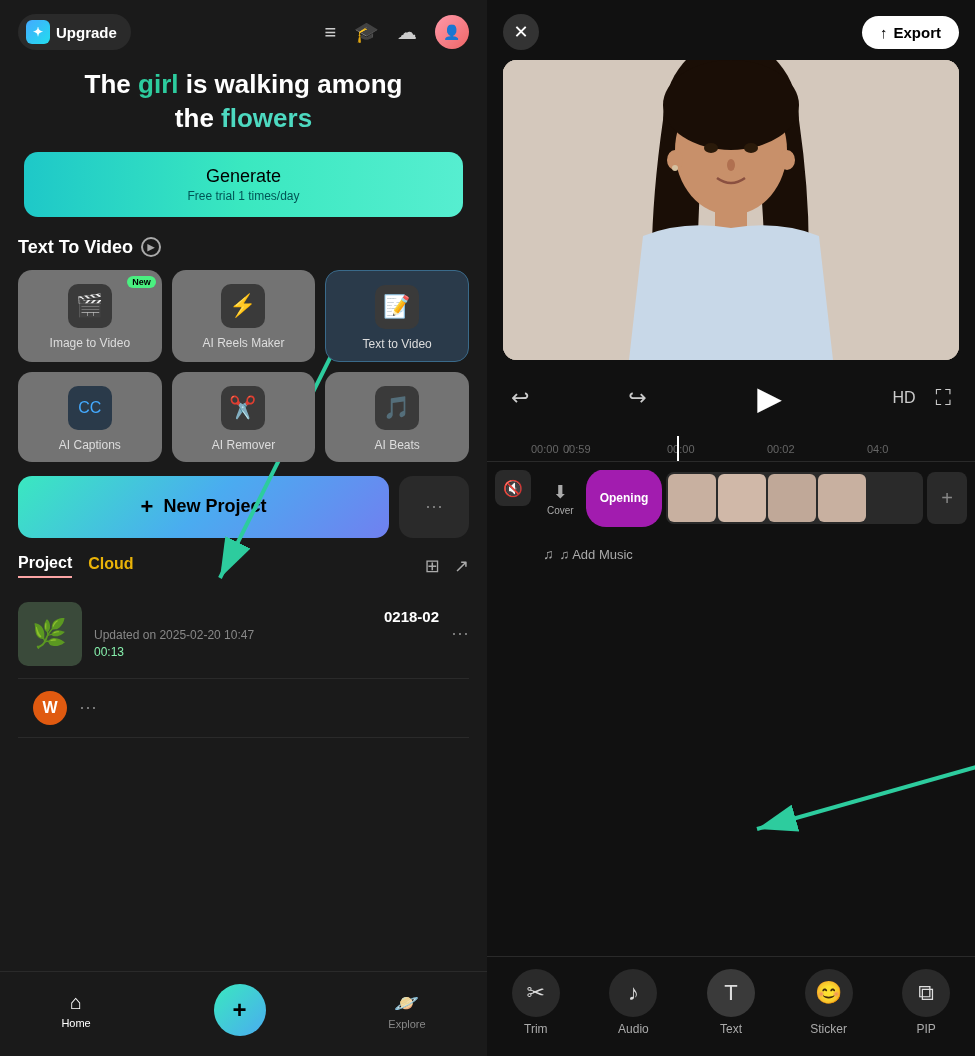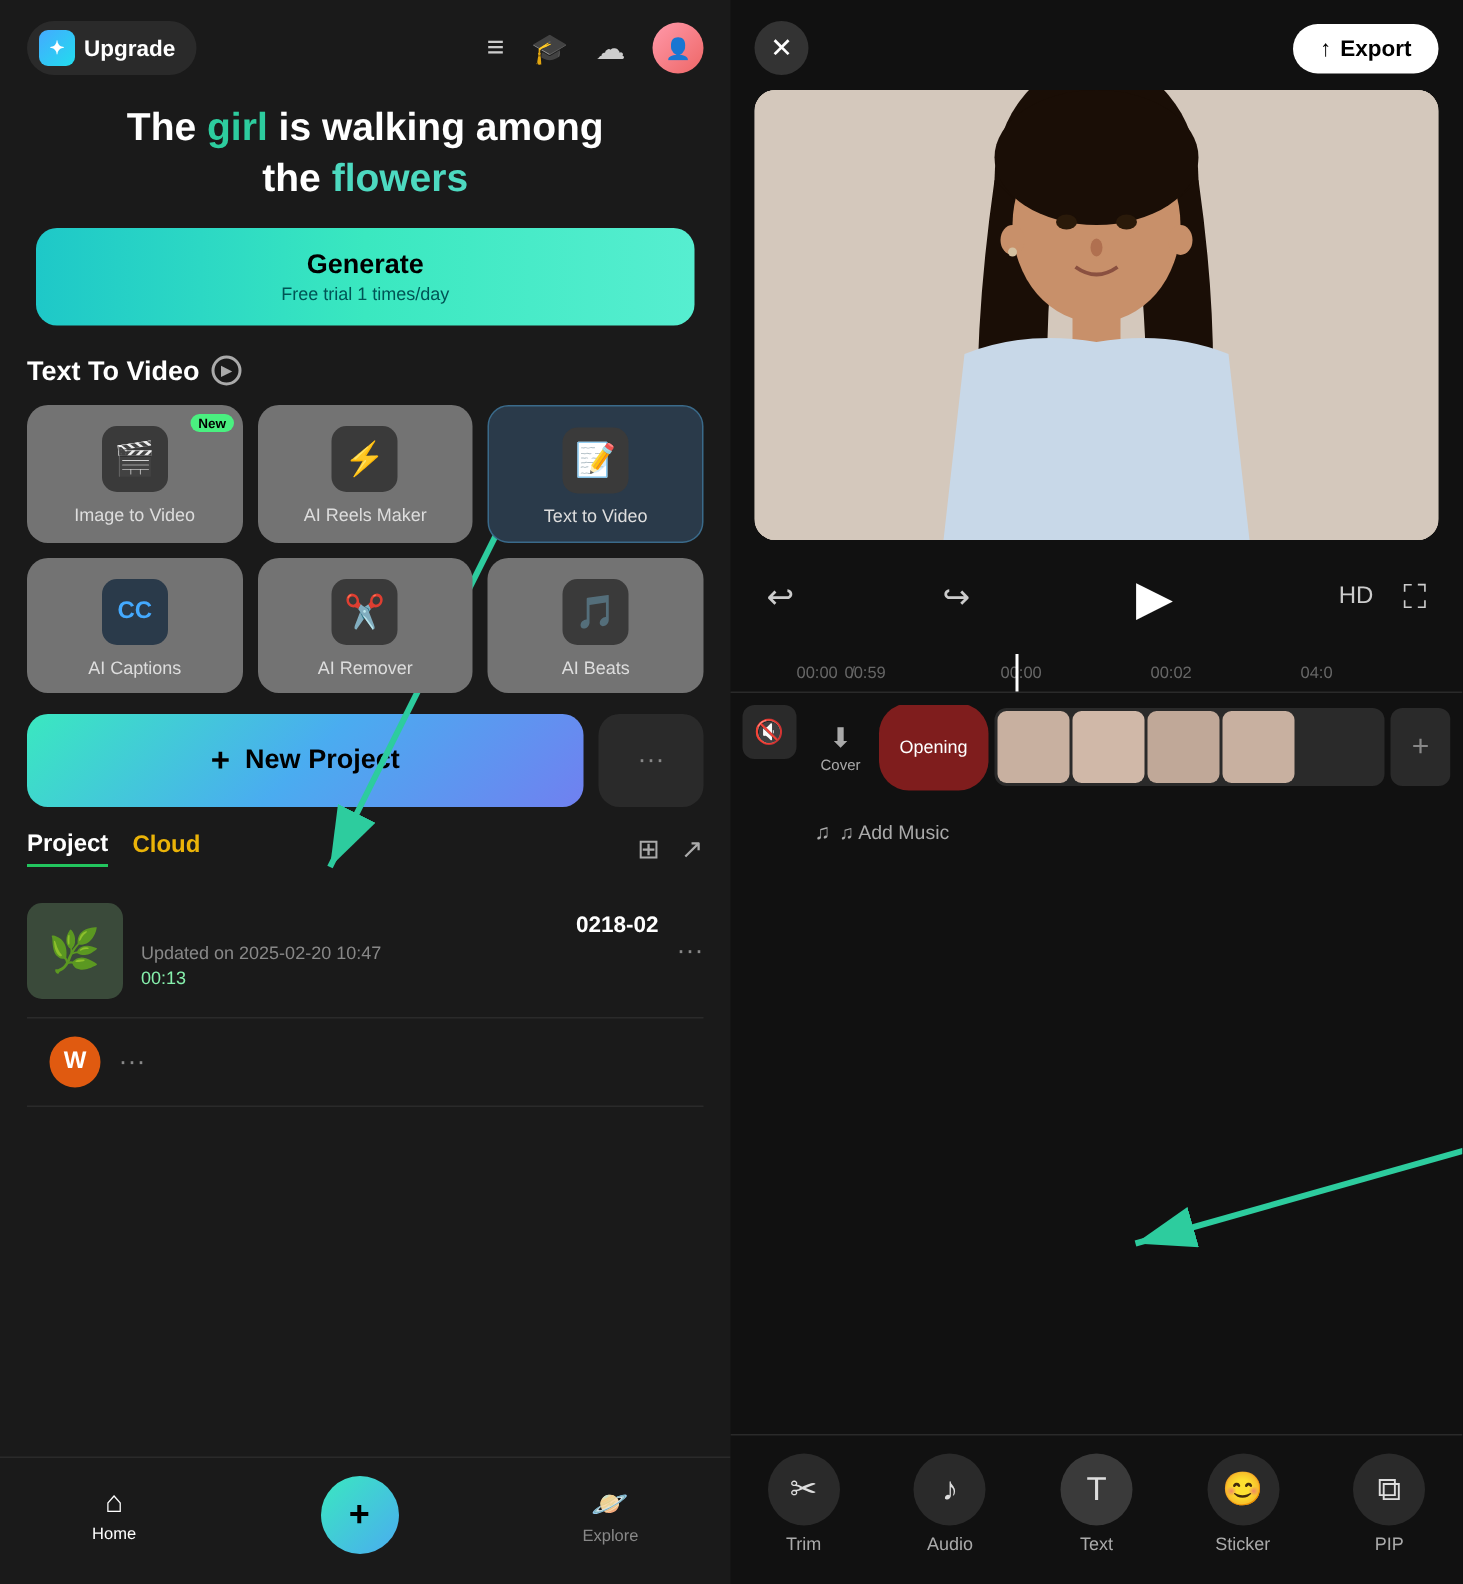--- a/index.html
+++ b/index.html
@@ -92,21 +92,21 @@
       margin: 0 24px 20px;
       background: linear-gradient(90deg, #1ec8c8, #3ae8c0, #56eed0);
       border: none;
       border-radius: 14px;
       padding: 14px;
       cursor: pointer;
       text-align: center;
     }
     .generate-btn .gen-title {
       font-size: 18px;
-      font-weight: 700;
+      font-weight: 400;
       color: #000;
       display: block;
       text-align: center;
     }
     .generate-btn .gen-sub {
       font-size: 12px;
       color: #005555;
       display: block;
       margin-top: 2px;
     }
@@ -232,21 +232,21 @@
       align-items: center;
       padding: 0 18px 12px;
       gap: 16px;
     }
     .proj-tab {
       font-size: 16px;
       font-weight: 600;
       cursor: pointer;
       padding-bottom: 4px;
     }
-    .proj-tab.active { color: #fff; border-bottom: 2px solid #22c55e; }
+    .proj-tab.active { color: #fff; border-bottom: 2px solid #fca5a5; }
     .proj-tab.inactive { color: #eab308; }
     .tab-icons {
       margin-left: auto;
       display: flex;
       gap: 14px;
     }
     .tab-icon { font-size: 18px; color: #aaa; cursor: pointer; }
 
     
     .project-list { padding: 0 18px; flex: 1; overflow: hidden; }
@@ -502,26 +502,26 @@
       display: flex;
       flex-direction: column;
       align-items: center;
       gap: 2px;
       padding: 4px 8px;
       cursor: pointer;
     }
     .cover-icon { font-size: 18px; color: #aaa; }
     .cover-label { font-size: 10px; color: #aaa; }
     .opening-chip {
-      background: #7f1d1d;
+      background: #a21caf;
       border-radius: 20px;
       padding: 22px 14px;
       font-size: 12px;
       color: #fff;
-      font-weight: 400;
+      font-weight: 700;
       cursor: pointer;
     }
 
     
     .music-track {
       display: flex;
       align-items: center;
       height: 40px;
       margin-left: 4px;
       gap: 6px;
@@ -620,21 +620,21 @@
       <span class="tool-label">AI Reels Maker</span>
     </div>
     <div class="tool-card highlighted">
       <div class="tool-icon">📝</div>
       <span class="tool-label">Text  to Video</span>
     </div>
   </div>
 
   <div class="tool-grid-2">
     <div class="tool-card">
-      <div class="tool-icon" style="background:#2a3a4a; color:#4af; font-size:16px; font-weight:700;">CC</div>
+      <div class="tool-icon" style="background:#2a3a4a; color:#4af; font-size:16px; font-weight:400;">CC</div>
       <span class="tool-label">AI Captions</span>
     </div>
     <div class="tool-card">
       <div class="tool-icon">✂️</div>
       <span class="tool-label">AI Remover</span>
     </div>
     <div class="tool-card">
       <div class="tool-icon">🎵</div>
       <span class="tool-label">AI Beats</span>
     </div>

